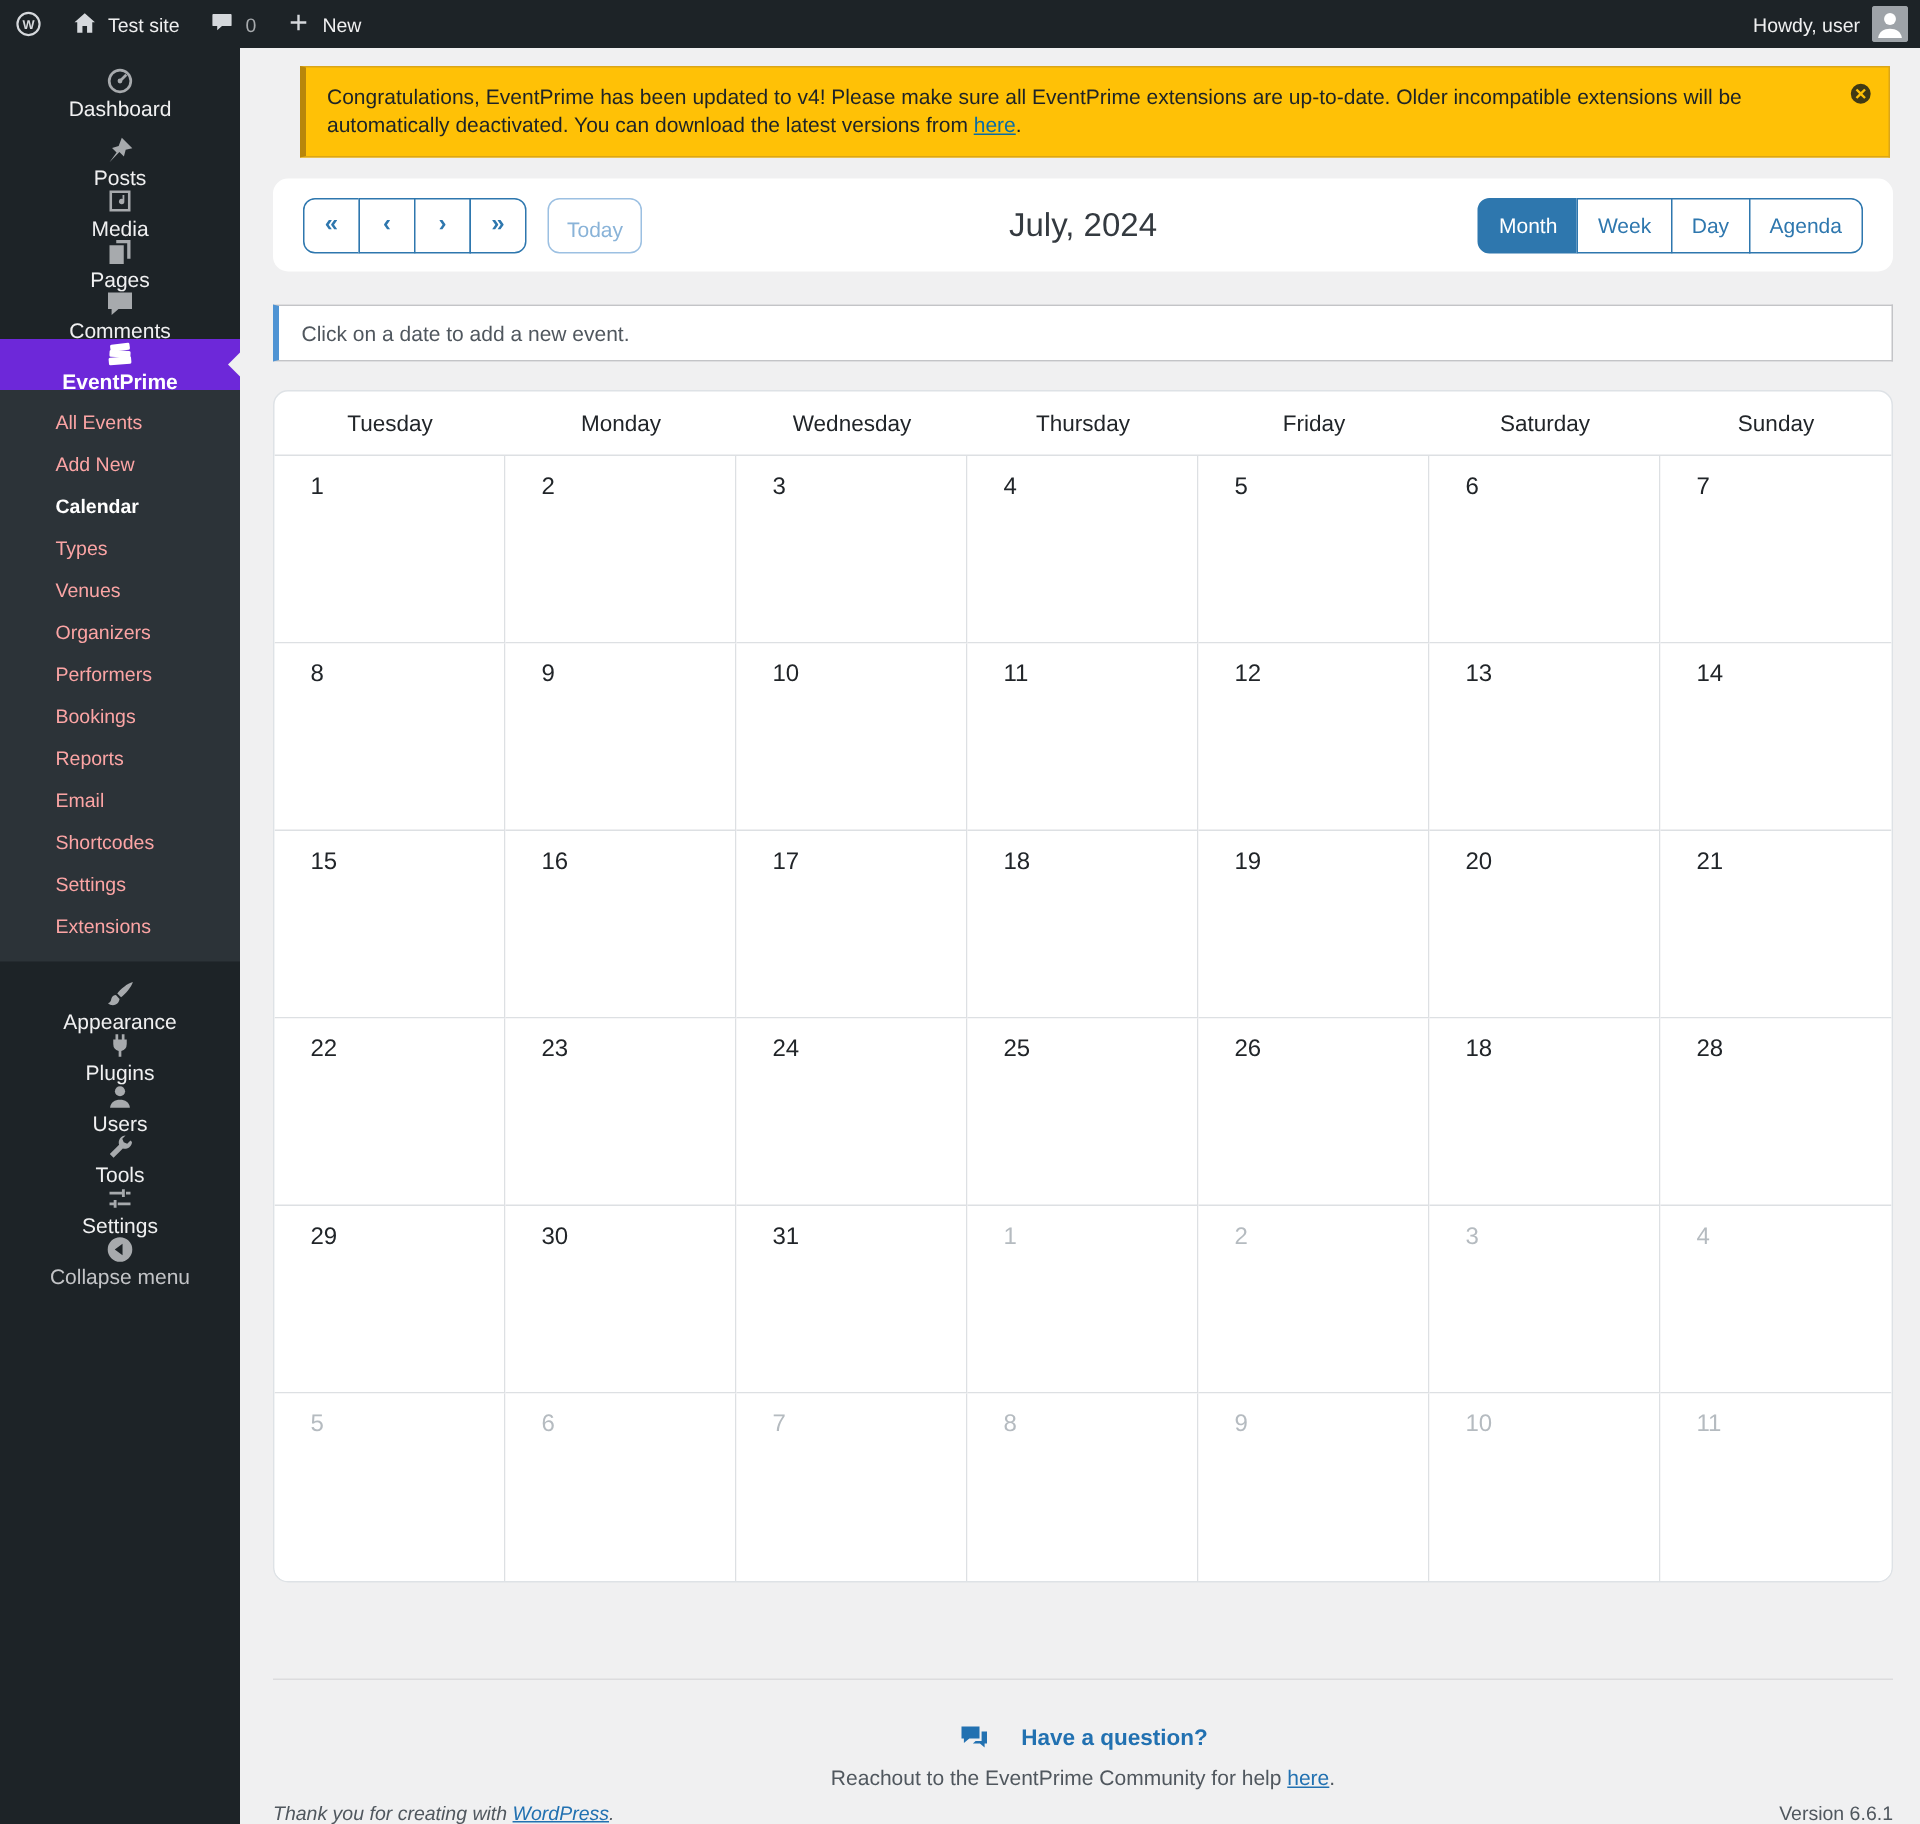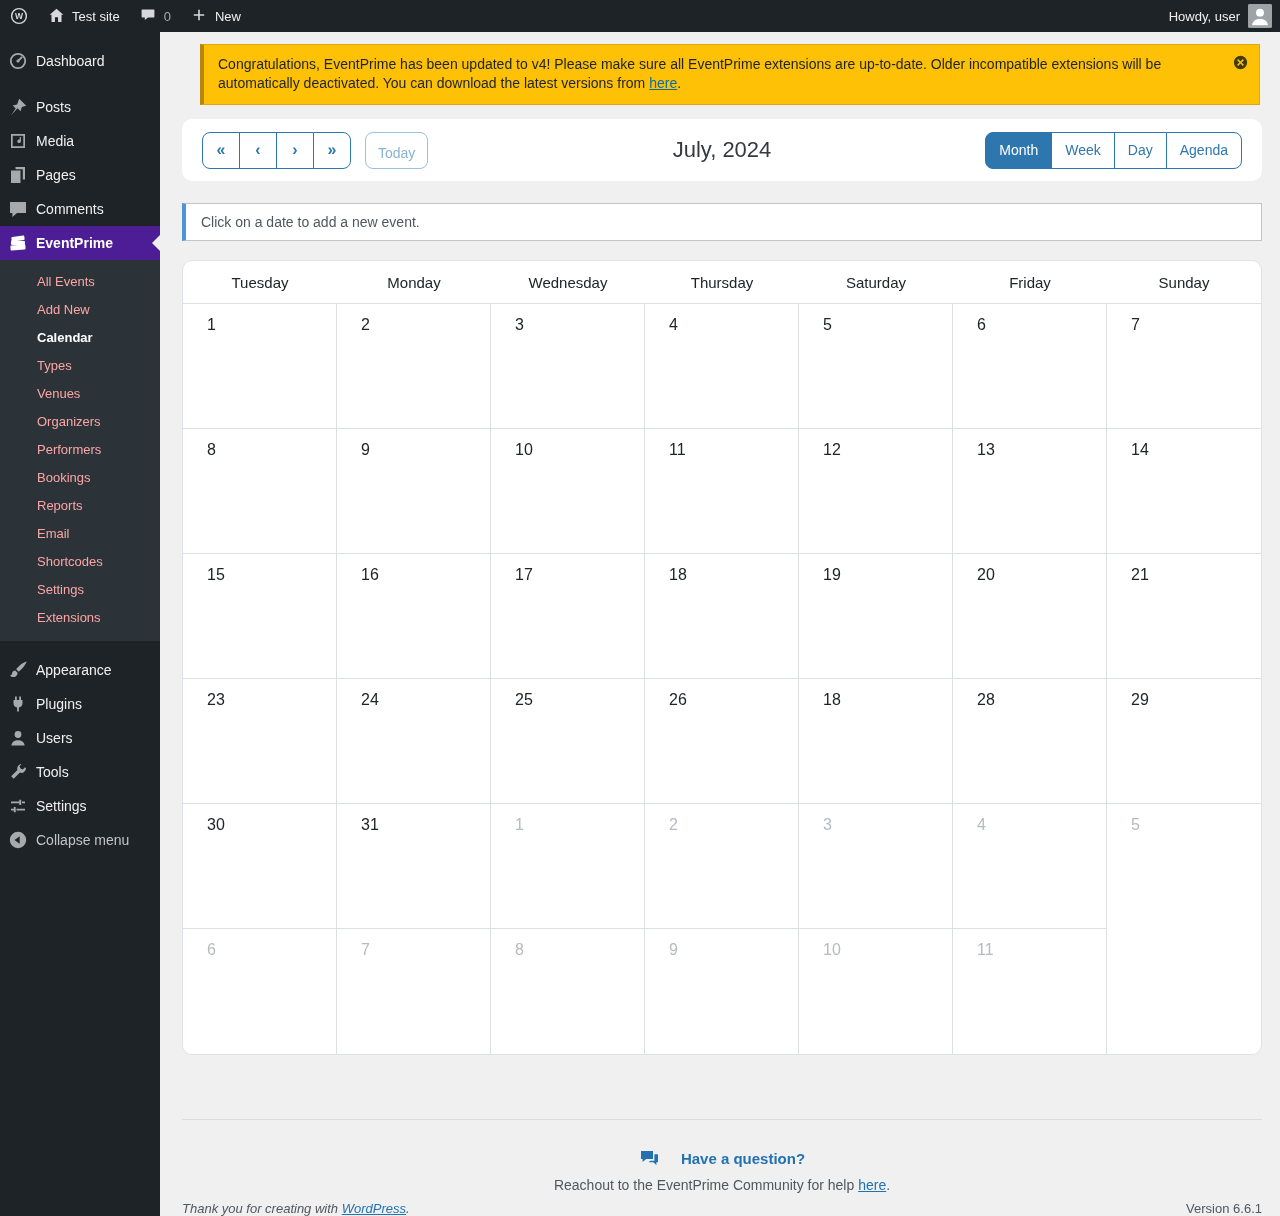--- a/index.html
+++ b/index.html
@@ -14,24 +14,24 @@
   .ab-item { display:flex; align-items:center; gap:6px; padding:0 10px; height:100%; cursor:pointer; }
   .ab-icon { width:18px; height:18px; color:#d5d8dc; }
   .ab-count { color:#a7aaad; }
   .ab-right { margin-left:auto; display:flex; align-items:center; gap:8px; padding-right:8px; }
   .ab-howdy { color:#f0f0f1; }
   .avatar { width:24px; height:24px; background:#9ea3a8; border-radius:2px; overflow:hidden; }
 
   
   #sidebar { position:absolute; top:32px; left:0; bottom:0; width:160px; background:#1d2327; color:#f0f0f1;
     font-size:14px; padding-top:12px; }
-  .menu-item { position:relative; display:flex; align-items:center; height:34px; cursor:pointer; }
+  .menu-item { position:relative; display:flex; align-items:center; height:34px; cursor:pointer;flex-direction:column; }
   .menu-icon { width:20px; height:20px; margin:0 8px 0 8px; color:#a7aaad; flex:0 0 auto; }
   .menu-label { color:#f0f0f1; }
-  .menu-item.active { background:#4c1d95; }
+  .menu-item.active { background:#6d28d9; }
   .menu-item.active .menu-icon { color:#fff; }
   .menu-item.active .menu-label { color:#fff; font-weight:bold; }
   .menu-arrow { position:absolute; right:0; top:50%; margin-top:-8px; width:0; height:0;
     border-top:8px solid transparent; border-bottom:8px solid transparent; border-right:8px solid #f0f0f1; }
   .menu-sep { height:12px; }
   .submenu { background:#2c3338; padding:7px 0 10px; }
   .submenu-item { height:28px; display:flex; align-items:center; padding-left:37px; font-size:13px;
     color:#fca5a5; cursor:pointer; }
   .submenu-item.active { color:#fff; font-weight:bold; }
   .menu-item.collapse .menu-label { color:#c3c4c7; }
@@ -299,22 +299,22 @@
   <div class="info-box">
     <span>Click on a date to add a new event.</span>
   </div>
 
   <div class="cal-card">
     <div class="dow-row" id="dow-row">
         <div class="dow-cell">Tuesday</div>
         <div class="dow-cell">Monday</div>
         <div class="dow-cell">Wednesday</div>
         <div class="dow-cell">Thursday</div>
+        <div class="dow-cell">Friday</div>
         <div class="dow-cell">Saturday</div>
-        <div class="dow-cell">Friday</div>
         <div class="dow-cell">Sunday</div>
       </div>
     <div class="day-grid" id="day-grid">
         <div class="day-cell"><span class="day-num">1</span></div>
         <div class="day-cell"><span class="day-num">2</span></div>
         <div class="day-cell"><span class="day-num">3</span></div>
         <div class="day-cell"><span class="day-num">4</span></div>
         <div class="day-cell"><span class="day-num">5</span></div>
         <div class="day-cell"><span class="day-num">6</span></div>
         <div class="day-cell"><span class="day-num">7</span></div>
@@ -325,20 +325,21 @@
         <div class="day-cell"><span class="day-num">12</span></div>
         <div class="day-cell"><span class="day-num">13</span></div>
         <div class="day-cell"><span class="day-num">14</span></div>
         <div class="day-cell"><span class="day-num">15</span></div>
         <div class="day-cell"><span class="day-num">16</span></div>
         <div class="day-cell"><span class="day-num">17</span></div>
         <div class="day-cell"><span class="day-num">18</span></div>
         <div class="day-cell"><span class="day-num">19</span></div>
         <div class="day-cell"><span class="day-num">20</span></div>
         <div class="day-cell"><span class="day-num">21</span></div>
+        <div class="day-cell"><span class="day-num">22</span></div>
         <div class="day-cell"><span class="day-num">23</span></div>
         <div class="day-cell"><span class="day-num">24</span></div>
         <div class="day-cell"><span class="day-num">25</span></div>
         <div class="day-cell"><span class="day-num">26</span></div>
         <div class="day-cell"><span class="day-num">18</span></div>
         <div class="day-cell"><span class="day-num">28</span></div>
         <div class="day-cell"><span class="day-num">29</span></div>
         <div class="day-cell"><span class="day-num">30</span></div>
         <div class="day-cell"><span class="day-num">31</span></div>
         <div class="day-cell muted"><span class="day-num">1</span></div>

